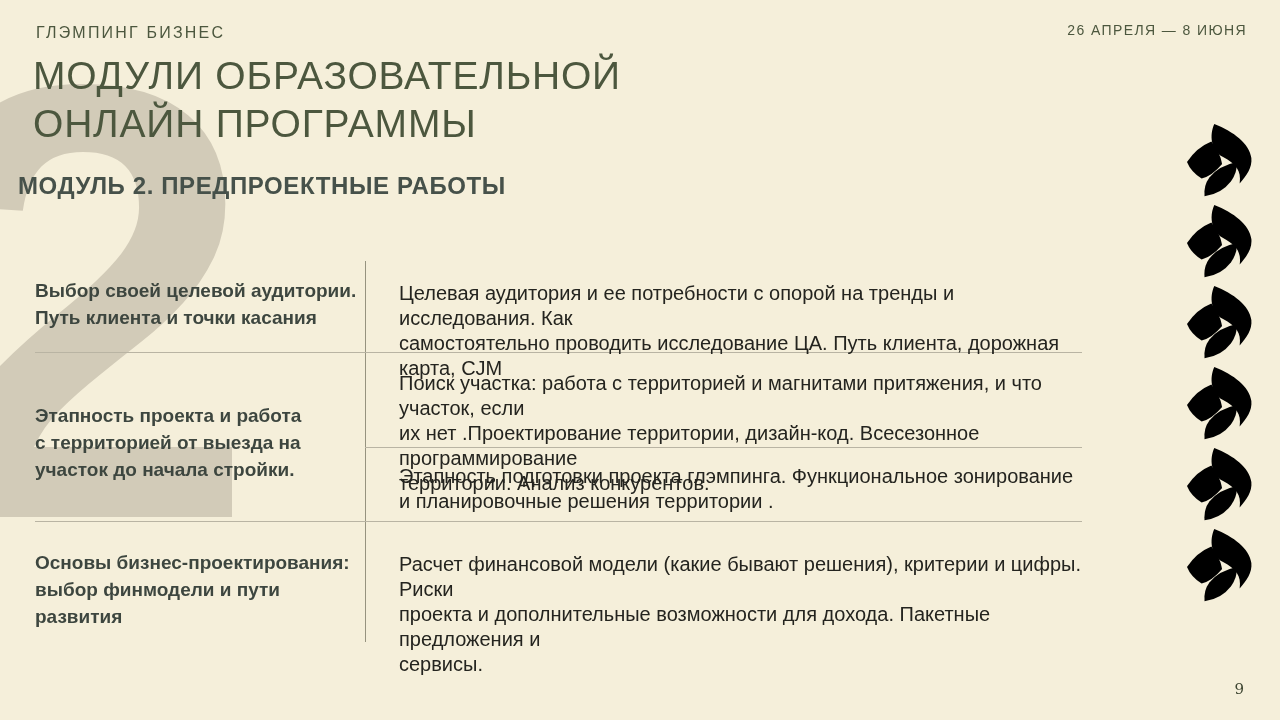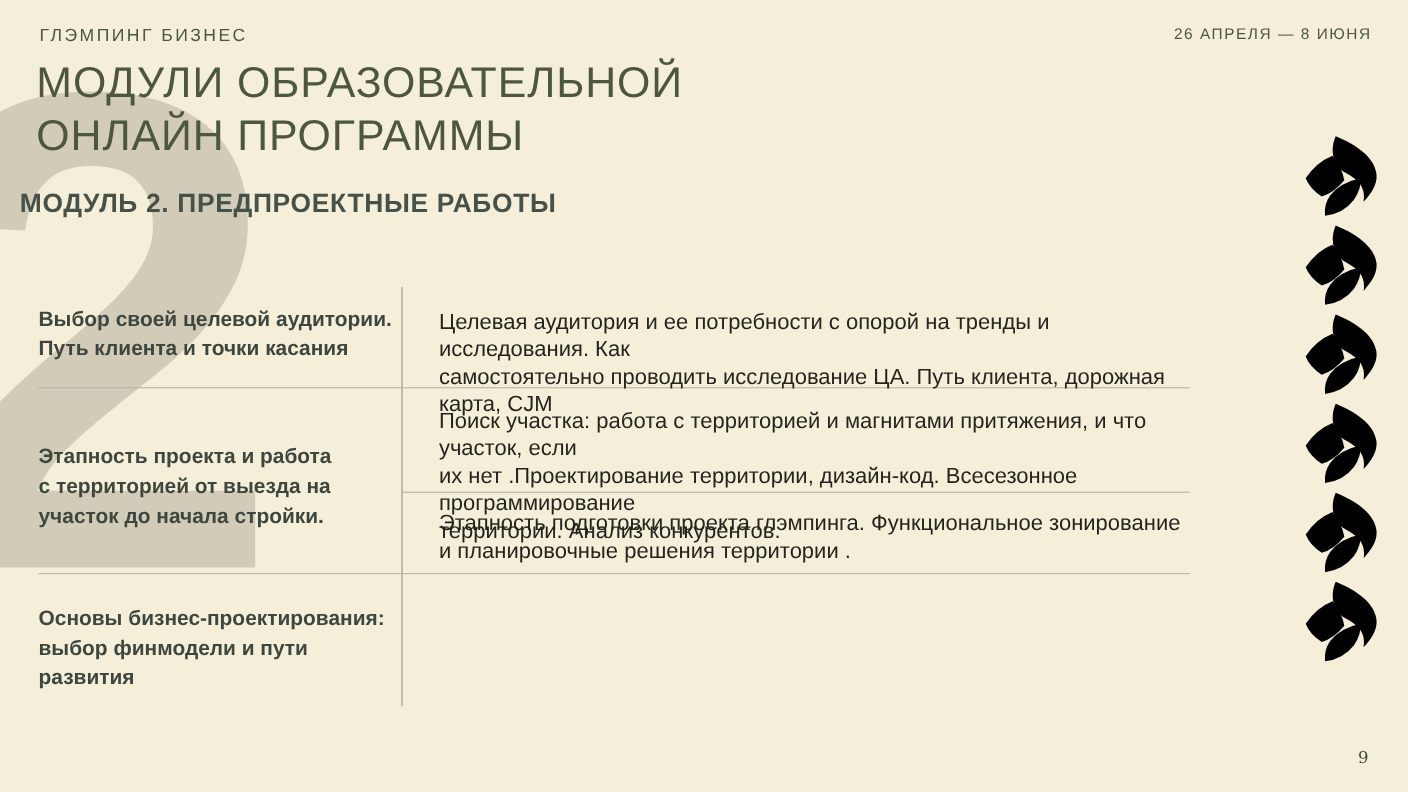--- a/index.html
+++ b/index.html
@@ -109,20 +109,23 @@
 выбор финмодели и пути
 развития</div>
 
   <div class="detail d1">Целевая аудитория и ее потребности с опорой на тренды и исследования. Как
 самостоятельно проводить исследование ЦА. Путь клиента, дорожная карта, CJM</div>
   <div class="detail d2">Поиск участка: работа с территорией и магнитами притяжения, и что участок, если
 их нет .Проектирование территории, дизайн-код. Всесезонное программирование
 территории. Анализ конкурентов.</div>
   <div class="detail d3">Этапность подготовки проекта глэмпинга. Функциональное зонирование
 и планировочные решения территории .</div>
+  <div class="detail d4">Расчет финансовой модели (какие бывают решения), критерии и цифры. Риски
+проекта и дополнительные возможности для дохода. Пакетные предложения и
+сервисы.</div>
 
   <svg width="0" height="0" style="position:absolute">
     <defs>
       <g id="leaf-sprig">
         <path d="M32 2 C 52 10, 68 22, 70 37 C 71 47, 65 55, 58 63 C 60 50, 54 43, 41 36 C 28 29, 27 13, 32 2 Z"></path>
         <path d="M4 41 Q 14 26 29 20 Q 38 31 40 43 Q 30 55 19 58 Q 8 51 4 41 Z"></path>
         <path d="M55 41 Q 36 45 27 57 Q 21 65 22 76 Q 39 74 49 61 Q 56 51 55 41 Z"></path>
       </g>
     </defs>
   </svg>

